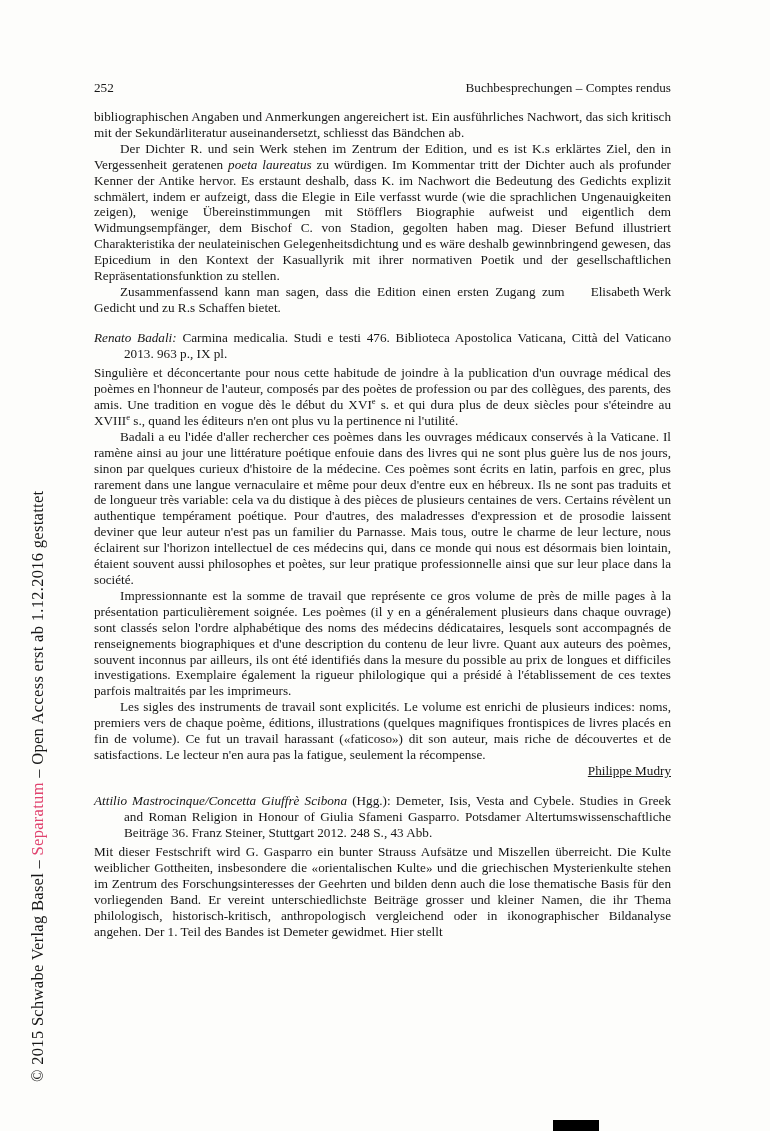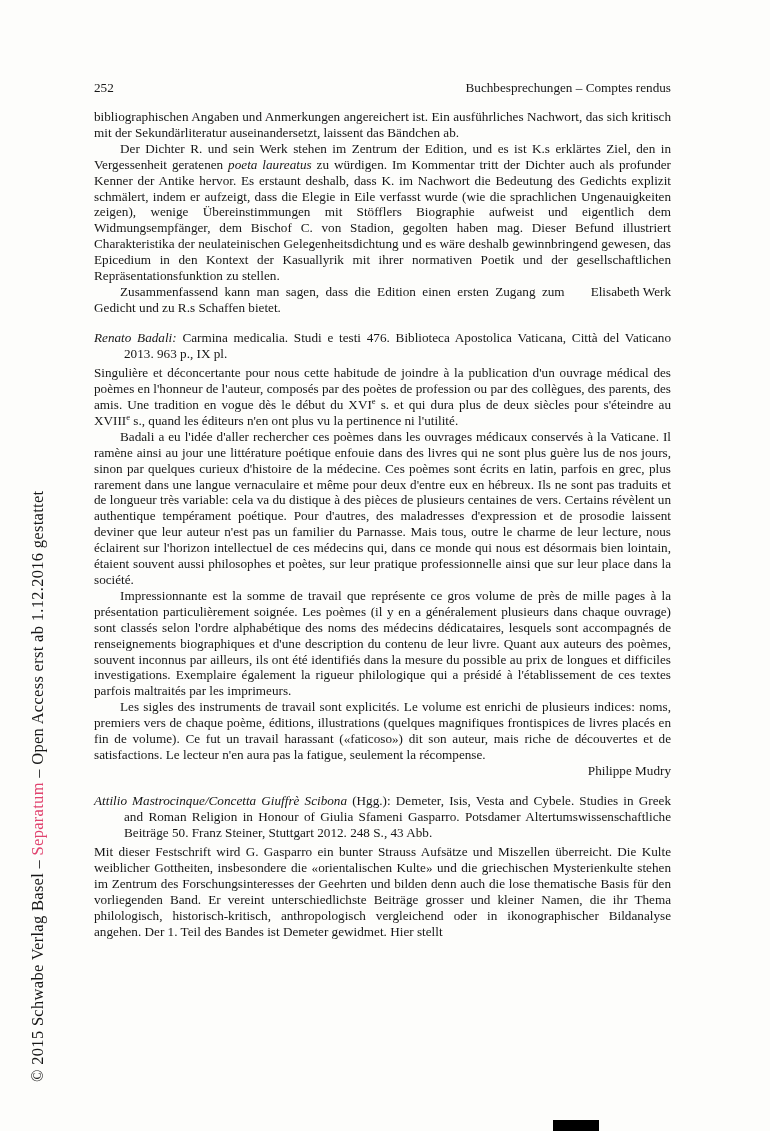--- a/index.html
+++ b/index.html
@@ -36,21 +36,21 @@
     padding-left: 30px;
     text-indent: -30px;
     margin-bottom: 3px;
   }
 
   .italic { font-style: italic; }
   .bold { font-weight: normal; }
   .sup { vertical-align: super; font-size: 0.65em; line-height: 0; }
 
   .signature-inline { float: right; }
-  .signature-line { font-size: 13.2px; line-height: 15.9px; text-align: right; }
+  .signature-line { font-size: 13.2px; line-height: 15.9px; text-align: right; text-decoration: underline; }
 
   
   .spine {
     position: absolute;
     left: 28px;
     top: 1082px;
     transform-origin: 0 0;
     transform: rotate(-90deg);
     white-space: nowrap;
     font-size: 16.5px;
@@ -75,36 +75,36 @@
   <div class="spine"><span>© 2015 Schwabe Verlag Basel – </span><span class="spine-separatum" style="color: rgb(224, 66, 110);">Separatum</span><span> – Open Access erst ab 1.12.2016 gestattet</span></div>
 
   <div class="content">
 
     <div class="running-head">
       <span class="page-number">252</span>
       <div class="running-title">Buchbesprechungen – Comptes rendus</div>
     </div>
 
     <section class="review">
-      <p class="para">bibliographischen Angaben und Anmerkungen angereichert ist. Ein ausführliches Nachwort, das sich kritisch mit der Sekundärliteratur auseinandersetzt, laissent das Bändchen ab.</p>
+      <p class="para">bibliographischen Angaben und Anmerkungen angereichert ist. Ein ausführliches Nachwort, das sich kritisch mit der Sekundärliteratur auseinandersetzt, schliesst das Bändchen ab.</p>
       <p class="para indent"><span>Der Dichter R. und sein Werk stehen im Zentrum der Edition, und es ist K.s erklärtes Ziel, den in Vergessenheit geratenen </span><span class="italic">poeta laureatus</span><span> zu würdigen. Im Kommentar tritt der Dichter auch als profunder Kenner der Antike hervor. Es erstaunt deshalb, dass K. im Nachwort die Bedeutung des Gedichts explizit schmälert, indem er aufzeigt, dass die Elegie in Eile verfasst wurde (wie die sprachlichen Ungenauigkeiten zeigen), wenige Übereinstimmungen mit Stöfflers Biographie aufweist und eigentlich dem Widmungsempfänger, dem Bischof C. von Stadion, gegolten haben mag. Dieser Befund illustriert Charakteristika der neulateinischen Gelegenheitsdichtung und es wäre deshalb gewinnbringend gewesen, das Epicedium in den Kontext der Kasuallyrik mit ihrer normativen Poetik und der gesellschaftlichen Repräsentationsfunktion zu stellen.</span></p>
       <p class="para indent"><span class="signature-inline">Elisabeth Werk</span><span>Zusammenfassend kann man sagen, dass die Edition einen ersten Zugang zum Gedicht und zu R.s Schaffen bietet.</span></p>
     </section>
 
     <section class="review">
       <p class="review-heading"><span class="italic">Renato Badali: </span><span class="bold">Carmina medicalia.</span><span> Studi e testi 476. Biblioteca Apostolica Vaticana, Città del Vaticano 2013. 963 p., IX pl.</span></p>
       <p class="para"><span>Singulière et déconcertante pour nous cette habitude de joindre à la publication d'un ouvrage médical des poèmes en l'honneur de l'auteur, composés par des poètes de profession ou par des collègues, des parents, des amis. Une tradition en vogue dès le début du XVI</span><span class="sup">e</span><span> s. et qui dura plus de deux siècles pour s'éteindre au XVIII</span><span class="sup">e</span><span> s., quand les éditeurs n'en ont plus vu la pertinence ni l'utilité.</span></p>
       <p class="para indent">Badali a eu l'idée d'aller rechercher ces poèmes dans les ouvrages médicaux conservés à la Vaticane. Il ramène ainsi au jour une littérature poétique enfouie dans des livres qui ne sont plus guère lus de nos jours, sinon par quelques curieux d'histoire de la médecine. Ces poèmes sont écrits en latin, parfois en grec, plus rarement dans une langue vernaculaire et même pour deux d'entre eux en hébreux. Ils ne sont pas traduits et de longueur très variable: cela va du distique à des pièces de plusieurs centaines de vers. Certains révèlent un authentique tempérament poétique. Pour d'autres, des maladresses d'expression et de prosodie laissent deviner que leur auteur n'est pas un familier du Parnasse. Mais tous, outre le charme de leur lecture, nous éclairent sur l'horizon intellectuel de ces médecins qui, dans ce monde qui nous est désormais bien lointain, étaient souvent aussi philosophes et poètes, sur leur pratique professionnelle ainsi que sur leur place dans la société.</p>
       <p class="para indent">Impressionnante est la somme de travail que représente ce gros volume de près de mille pages à la présentation particulièrement soignée. Les poèmes (il y en a généralement plusieurs dans chaque ouvrage) sont classés selon l'ordre alphabétique des noms des médecins dédicataires, lesquels sont accompagnés de renseignements biographiques et d'une description du contenu de leur livre. Quant aux auteurs des poèmes, souvent inconnus par ailleurs, ils ont été identifiés dans la mesure du possible au prix de longues et difficiles investigations. Exemplaire également la rigueur philologique qui a présidé à l'établissement de ces textes parfois maltraités par les imprimeurs.</p>
       <p class="para indent">Les sigles des instruments de travail sont explicités. Le volume est enrichi de plusieurs indices: noms, premiers vers de chaque poème, éditions, illustrations (quelques magnifiques frontispices de livres placés en fin de volume). Ce fut un travail harassant («faticoso») dit son auteur, mais riche de découvertes et de satisfactions. Le lecteur n'en aura pas la fatigue, seulement la récompense.</p>
       <p class="signature-line">Philippe Mudry</p>
     </section>
 
     <section class="review">
-      <p class="review-heading"><span class="italic">Attilio Mastrocinque/Concetta Giuffrè Scibona</span><span> (Hgg.): </span><span class="bold">Demeter, Isis, Vesta and Cybele. Studies in Greek and Roman Religion in Honour of Giulia Sfameni Gasparro.</span><span> Potsdamer Altertumswissenschaftliche Beiträge 50. Franz Steiner, Stuttgart 2012. 248 S., 43 Abb.</span></p>
+      <p class="review-heading"><span class="italic">Attilio Mastrocinque/Concetta Giuffrè Scibona</span><span> (Hgg.): </span><span class="bold">Demeter, Isis, Vesta and Cybele. Studies in Greek and Roman Religion in Honour of Giulia Sfameni Gasparro.</span><span> Potsdamer Altertumswissenschaftliche Beiträge 36. Franz Steiner, Stuttgart 2012. 248 S., 43 Abb.</span></p>
       <p class="para">Mit dieser Festschrift wird G. Gasparro ein bunter Strauss Aufsätze und Miszellen überreicht. Die Kulte weiblicher Gottheiten, insbesondere die «orientalischen Kulte» und die griechischen Mysterienkulte stehen im Zentrum des Forschungsinteresses der Geehrten und bilden denn auch die lose thematische Basis für den vorliegenden Band. Er vereint unterschiedlichste Beiträge grosser und kleiner Namen, die ihr Thema philologisch, historisch-kritisch, anthropologisch vergleichend oder in ikonographischer Bildanalyse angehen. Der 1. Teil des Bandes ist Demeter gewidmet. Hier stellt</p>
     </section>
 
   </div>
 
   <div class="print-mark"></div>
 
 </div>
 
 </body></html>

